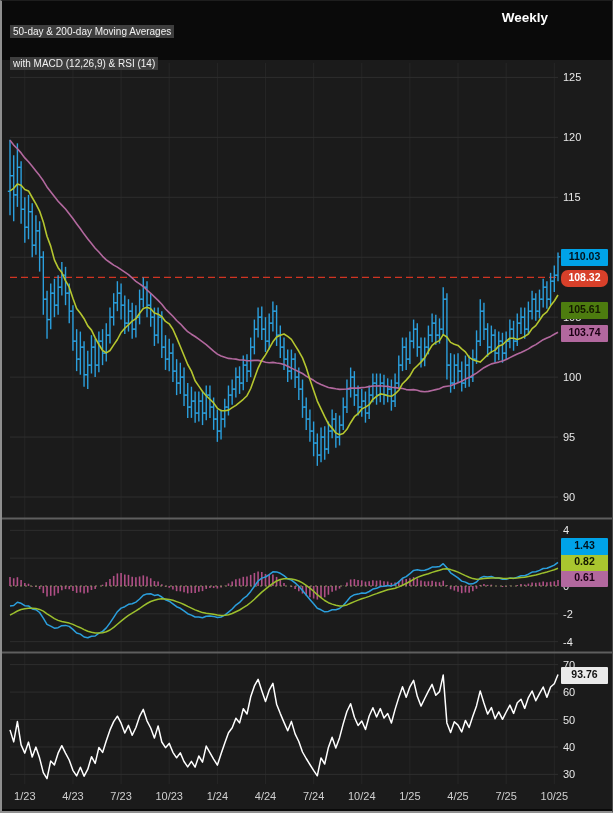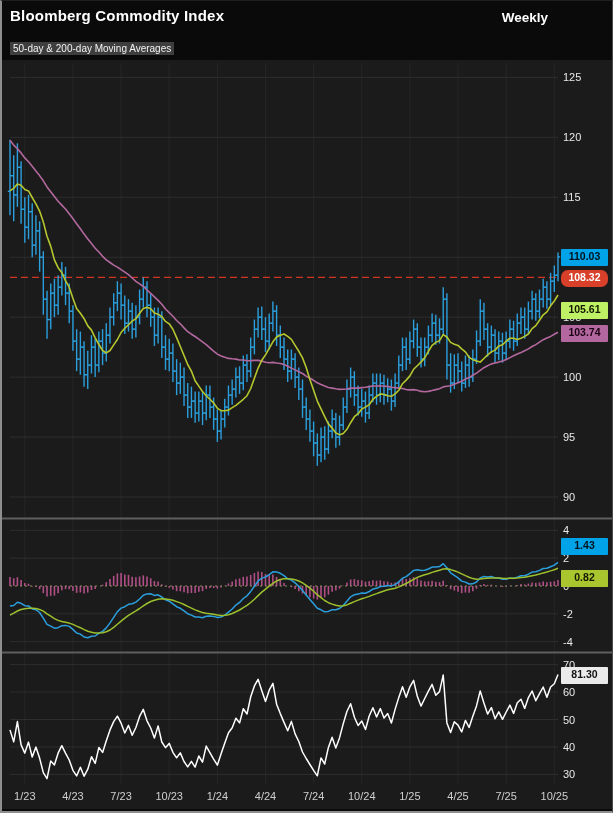--- a/index.html
+++ b/index.html
@@ -698,29 +698,29 @@
         <text x="311.6216216216216" y="799" text-anchor="middle" fill="#cfcfcf">7/24</text>
         <text x="359.7567567567568" y="799" text-anchor="middle" fill="#cfcfcf">10/24</text>
         <text x="407.8918918918919" y="799" text-anchor="middle" fill="#cfcfcf">1/25</text>
         <text x="456.02702702702703" y="799" text-anchor="middle" fill="#cfcfcf">4/25</text>
         <text x="504.16216216216213" y="799" text-anchor="middle" fill="#cfcfcf">7/25</text>
         <text x="552.2972972972973" y="799" text-anchor="middle" fill="#cfcfcf">10/25</text>
       </g>
     </svg>
 
   <div class="hdr">
-    <div class="title">Bloomberg Commodity Index</div>
     <div class="subline"><span class="subtitle">50-day &amp; 200-day Moving Averages</span></div>
+    <div class="subline"><span class="subtitle">with MACD (12,26,9) &amp; RSI (14)</span></div>
   </div>
 
   <div class="timeframe">Weekly</div>
 
   <div id="badge-layer">
       <div class="badge" style="background: rgb(178, 104, 158); color: rgb(28, 0, 20); top: 323.782px;">103.74</div>
-      <div class="badge" style="background: #bef264; color: rgb(20, 24, 0); top: 301.362px;">105.61</div>
+      <div class="badge" style="background: #4d7c0f; color: rgb(20, 24, 0); top: 301.362px;">105.61</div>
       <div class="badge" style="background: rgb(216, 64, 42); color: rgb(255, 255, 255); top: 268.87px; border-radius: 7px;">108.32</div>
       <div class="badge" style="background: rgb(0, 163, 232); color: rgb(0, 18, 28); top: 248.368px;">110.03</div>
       <div class="badge" style="background: rgb(178, 104, 158); color: rgb(28, 0, 20); top: 569.013px;">0.61</div>
-      <div class="badge" style="background: rgb(169, 198, 47); color: rgb(20, 24, 0); top: 553.013px; margin-top: 16px;">0.82</div>
+      <div class="badge" style="background: rgb(169, 198, 47); color: rgb(20, 24, 0); top: 553.013px;">0.82</div>
       <div class="badge" style="background: rgb(0, 163, 232); color: rgb(0, 18, 28); top: 537.013px;">1.43</div>
-      <div class="badge" style="background: rgb(234, 234, 234); color: rgb(17, 17, 17); top: 666.042px;">81.30</div>
+      <div class="badge" style="background: rgb(234, 234, 234); color: rgb(17, 17, 17); top: 666.042px;">93.76</div>
     </div>
 </div>
 
 </body></html>

